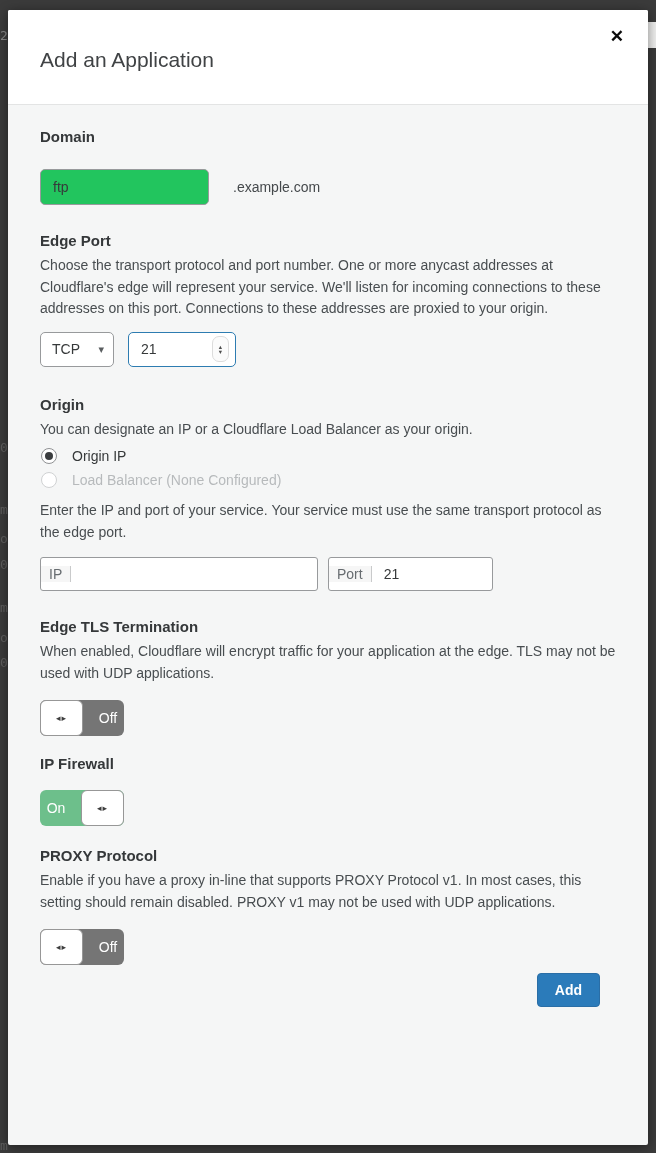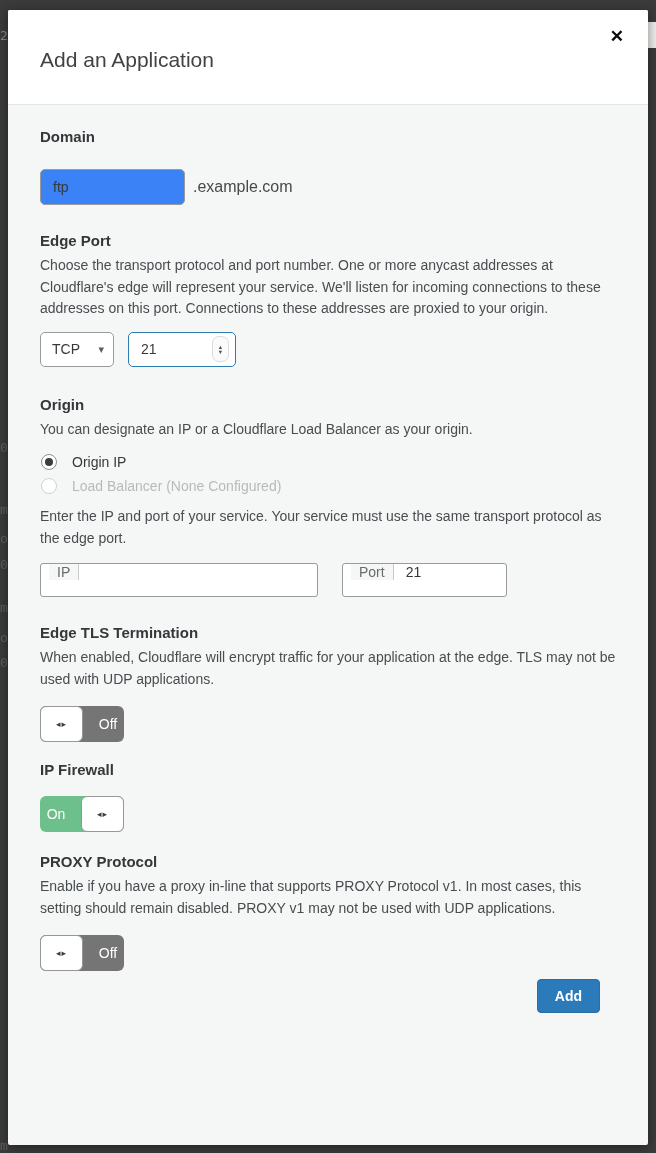--- a/index.html
+++ b/index.html
@@ -34,25 +34,25 @@
     cursor:pointer;line-height:1;background:none;border:none;padding:2px;
     font-family:"Liberation Sans",sans-serif;
   }
   .modal-body{box-sizing:border-box;padding:22px 32px 0 32px;}
   .sec-label{font-size:15px;font-weight:700;color:#35383a;line-height:20px;}
   .desc{font-size:14px;color:#484d50;line-height:21.5px;margin-top:4px;max-width:578px;}
   
   .sec-domain{margin-top:0;}
   .domain-row{margin-top:22px;display:flex;align-items:center;}
   .text-input{
-    width:145px;height:36px;box-sizing:border-box;background:#3b82f6;
+    width:169px;height:36px;box-sizing:border-box;background:#22c55e;
     border:1px solid #989a9c;border-radius:5px;padding:0 12px;font-size:14px;color:#36393a;
     font-family:"Liberation Sans",sans-serif;outline:none;
   }
-  .suffix{font-size:16px;color:#45494c;margin-left:8px;}
+  .suffix{font-size:14px;color:#45494c;margin-left:24px;}
   
   .sec{margin-top:26px;}
   .port-row{margin-top:12px;display:flex;align-items:center;}
   .select-box{
     width:74px;height:35px;box-sizing:border-box;background:#fff;
     border:1px solid #989a9c;border-radius:5px;display:flex;align-items:center;
     justify-content:space-between;padding:0 9px 0 11px;cursor:pointer;
   }
   .select-box .sel-val{font-size:14px;color:#36393a;}
   .select-box .caret{font-size:11px;color:#5a5e60;}
@@ -61,43 +61,43 @@
     border:1px solid #2d7cb1;border-radius:5px;display:flex;align-items:center;
     justify-content:space-between;padding:0 6px 0 12px;
   }
   .stepper .step-val{font-size:14px;color:#36393a;}
   .spin{
     width:15px;height:24px;border:1px solid #dcdcdc;border-radius:7px;background:#fbfbfb;
     display:flex;flex-direction:column;align-items:center;justify-content:center;cursor:pointer;
   }
   .spin span{font-size:6.5px;line-height:5.5px;color:#4d4d4d;}
   
-  .radio-row{display:flex;align-items:center;height:24px;margin-top:10px;cursor:pointer;}
+  .radio-row{display:flex;align-items:center;height:24px;margin-top:4px;cursor:pointer;}
   .radio-row + .radio-row{margin-top:0;}
   .radio{
     width:16px;height:16px;border-radius:50%;border:1px solid #8f9193;background:#fff;
     box-sizing:border-box;display:flex;align-items:center;justify-content:center;margin-left:1px;
   }
   .radio .dot{width:8px;height:8px;border-radius:50%;background:#3a3d3f;}
   .radio.disabled{border-color:#d0d2d3;}
   .radio-label{font-size:14px;color:#36393a;margin-left:15px;}
   .radio-label.disabled{color:#b7babc;}
   .ip-desc{margin-top:8px;}
   .ip-port-row{margin-top:14px;display:flex;align-items:center;}
   .affix-group{
-    display:flex;align-items:flex-start;height:34px;box-sizing:border-box;
-    border:1px solid #989a9c;border-radius:3px;background:#fff;overflow:hidden;padding-left:8px;
+    display:flex;align-items:center;height:34px;box-sizing:border-box;
+    border:1px solid #989a9c;border-radius:3px;background:#fff;overflow:hidden;
   }
   .affix-group .prefix{
     display:flex;align-items:center;padding:0 8px;background:#f6f6f6;
     border-right:1px solid #c9cacb;font-size:14px;color:#676c70;
   }
   .affix-group .val{display:flex;align-items:center;padding:0 12px;font-size:14px;color:#36393a;}
   .grp-ip{width:278px;}
-  .grp-port{width:165px;margin-left:24px;}
+  .grp-port{width:165px;margin-left:10px;}
   
   .toggle{position:relative;width:84px;height:36px;margin-top:16px;cursor:pointer;}
   .toggle .track{
     position:absolute;left:0;top:0;right:0;bottom:0;border-radius:6px;
     display:flex;align-items:center;
   }
   .toggle.off .track{background:#757575;justify-content:flex-end;}
   .toggle.on  .track{background:#6dbf8b;justify-content:flex-start;}
   .toggle .state-label{width:32px;text-align:center;font-size:14px;color:#fff;}
   .toggle .knob{

